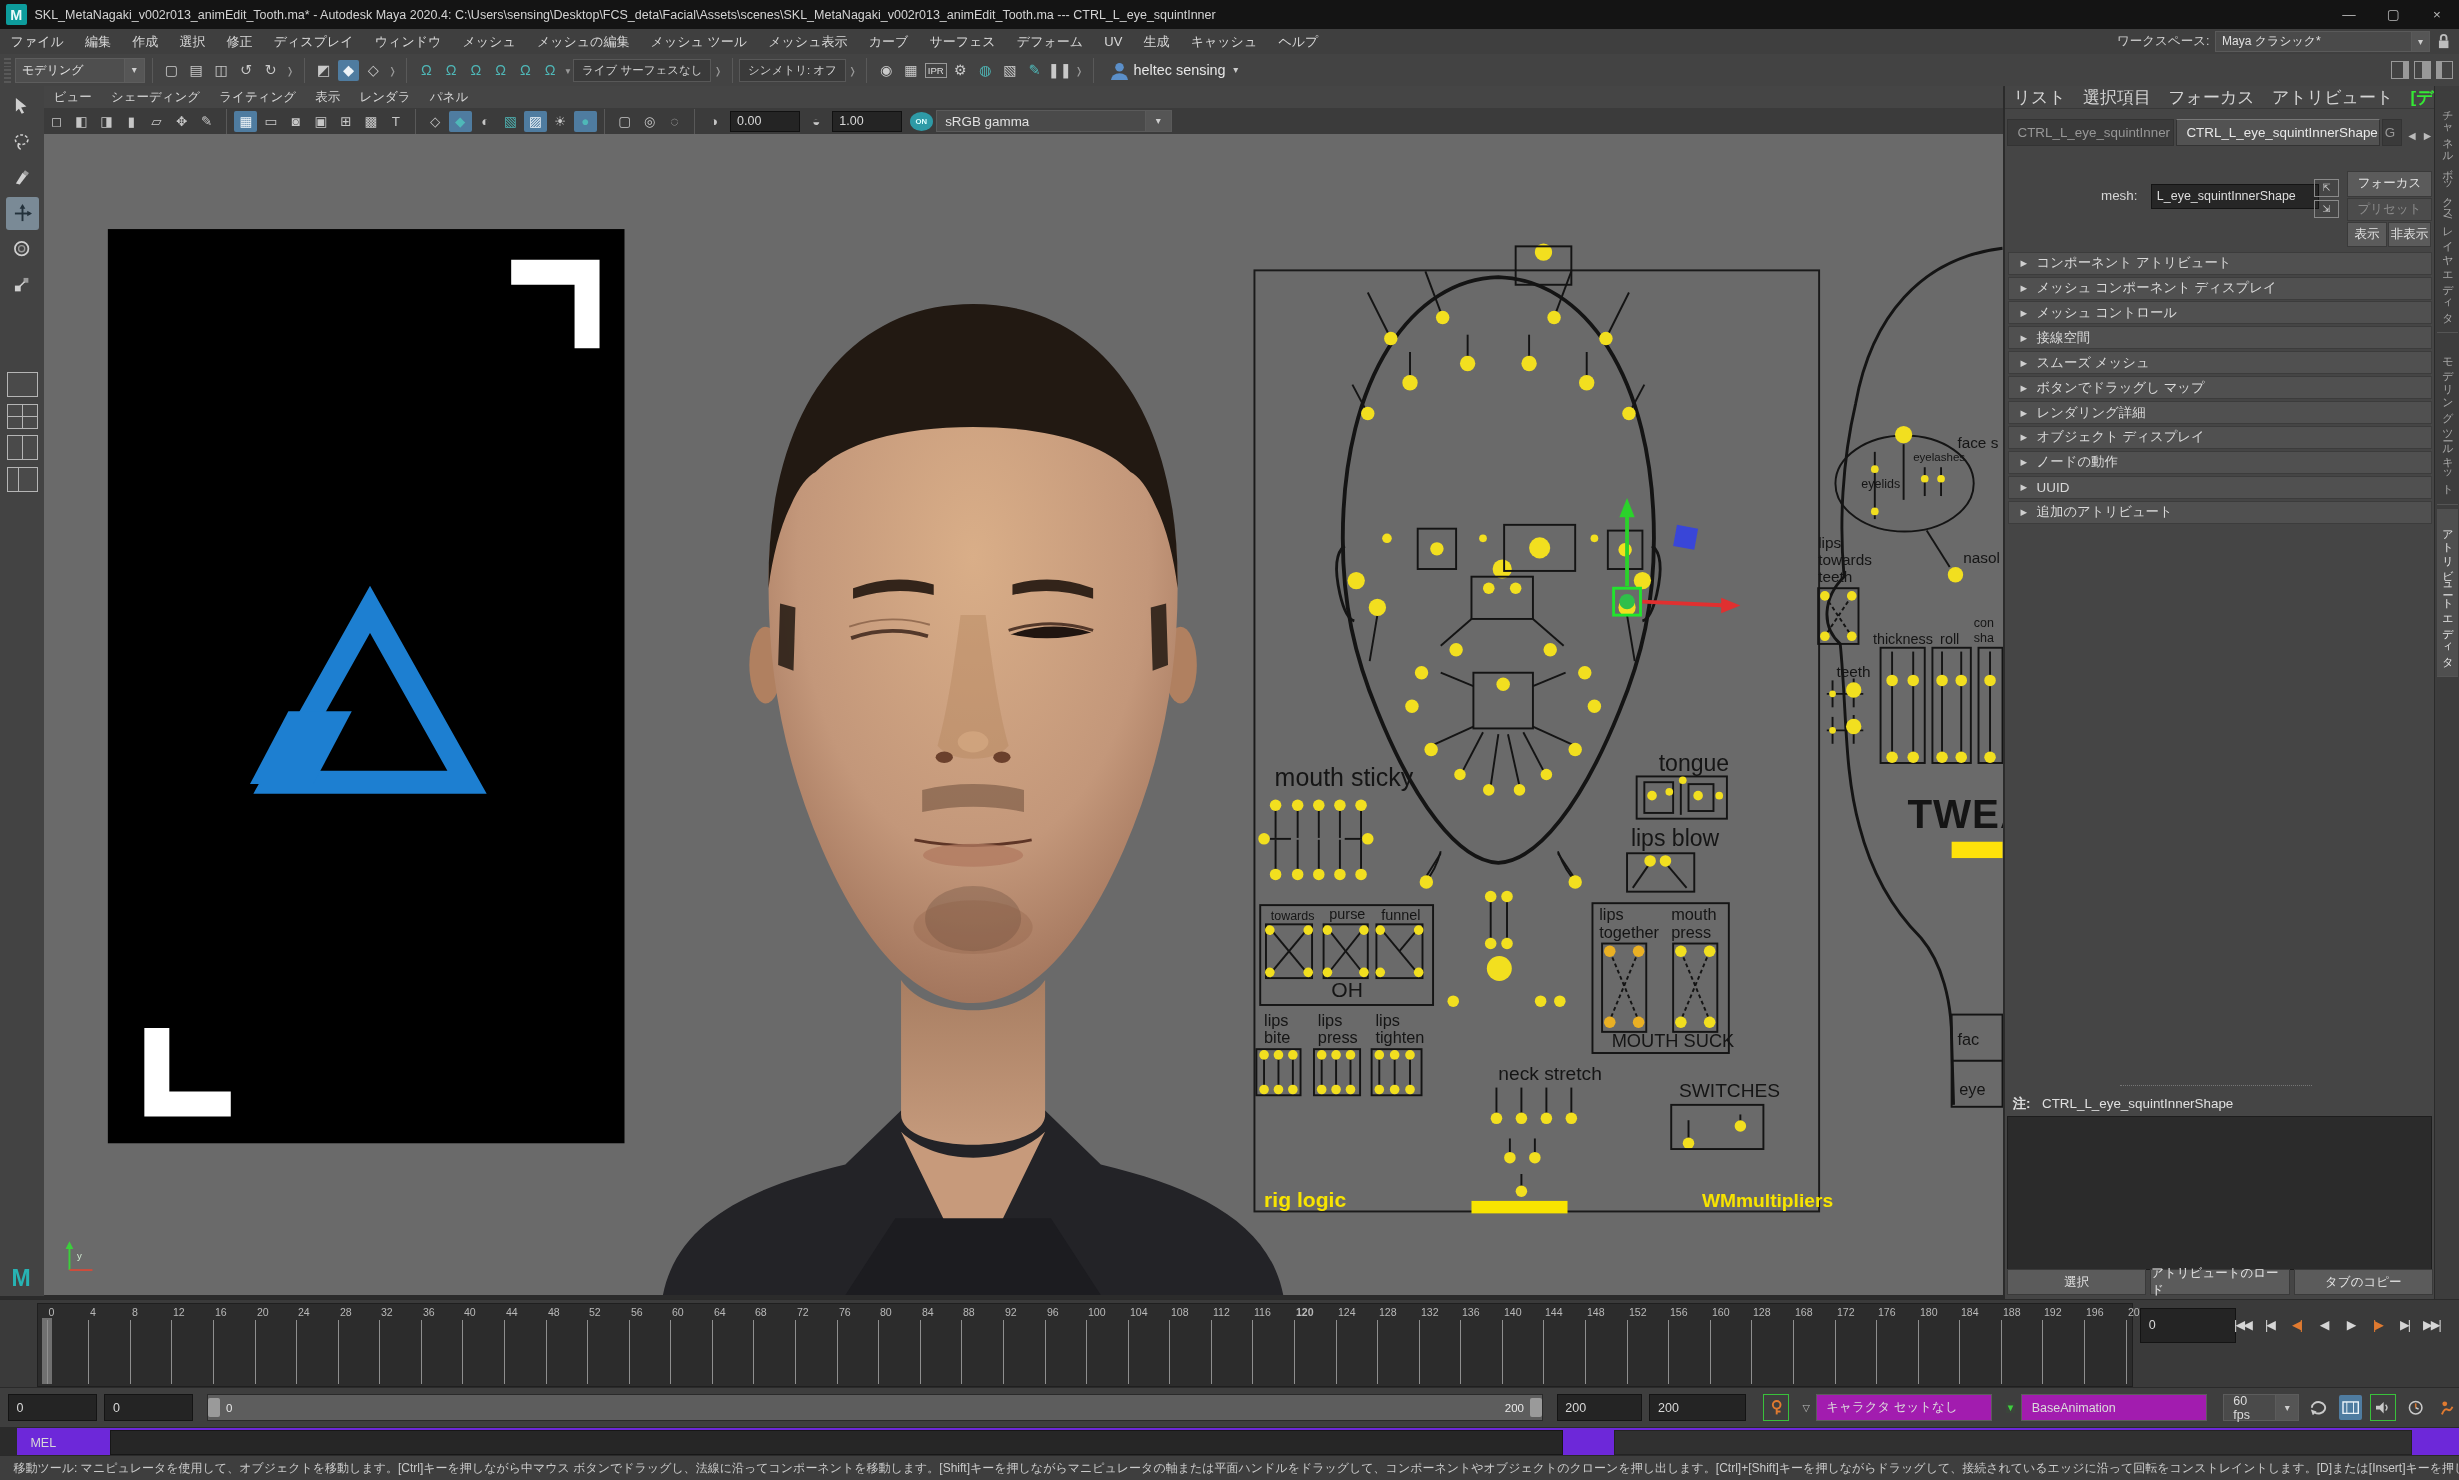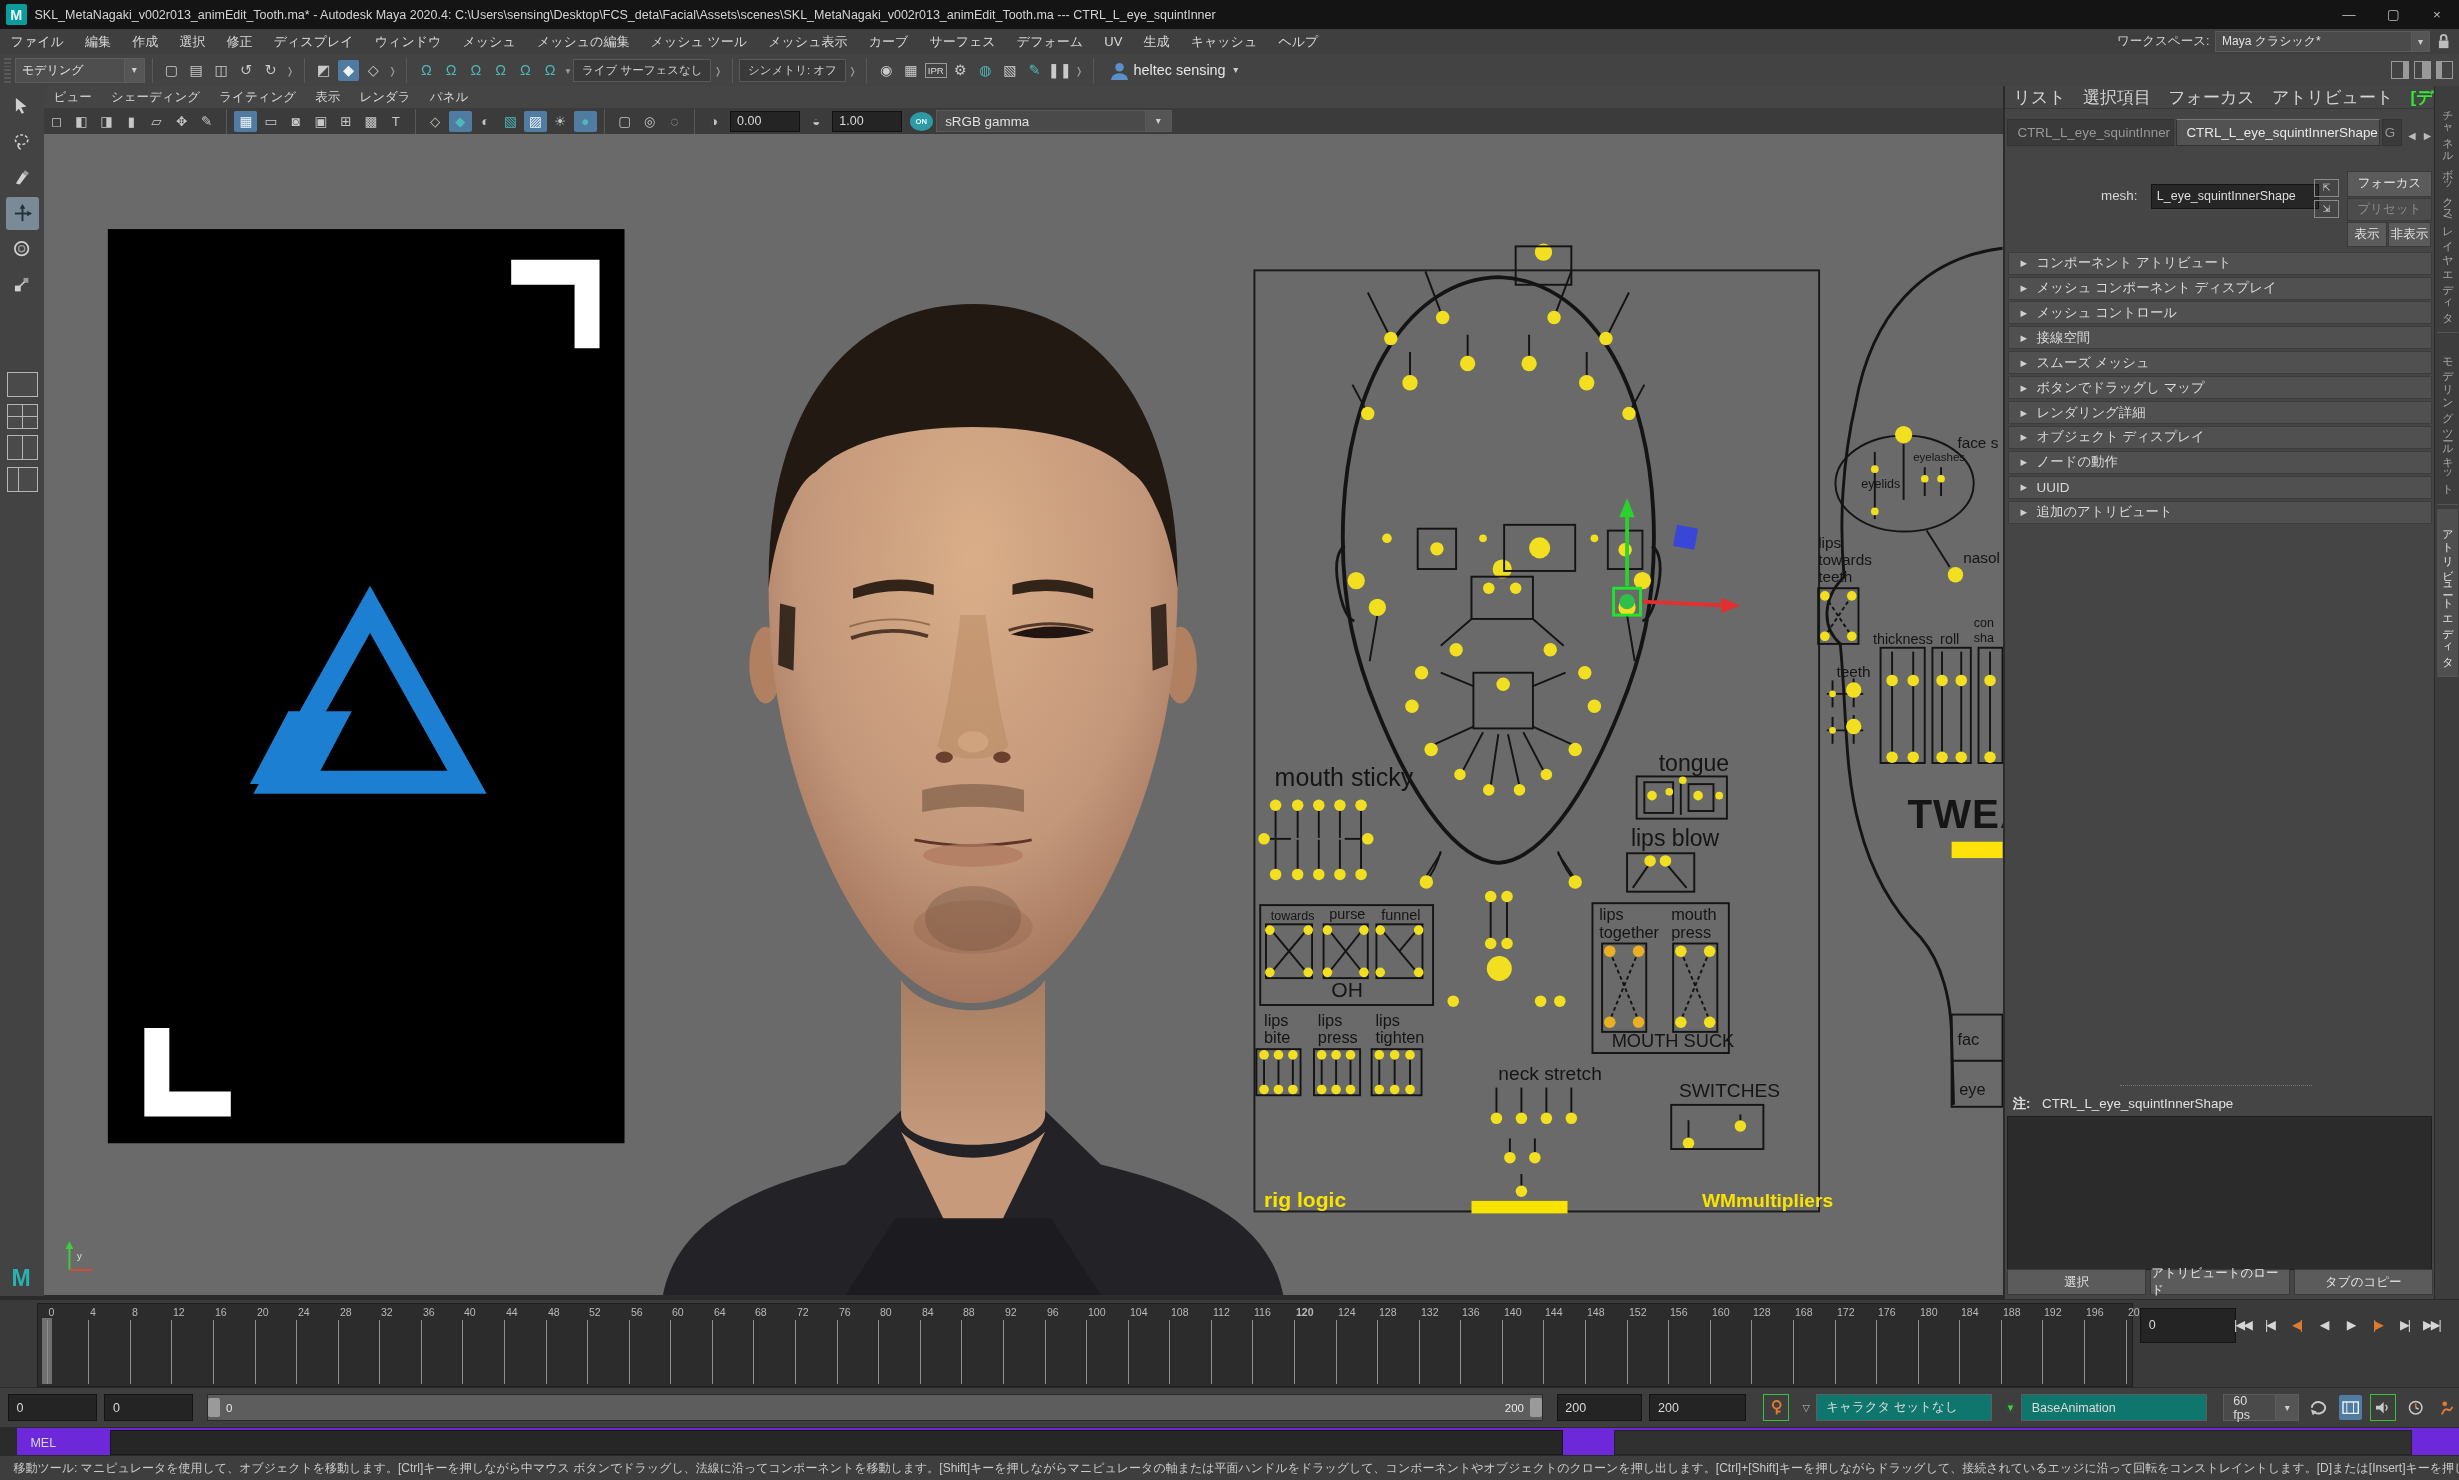--- a/index.html
+++ b/index.html
@@ -131,21 +131,21 @@
   .rfield{height:25px;background:#242424;border:1px solid #141414;font-size:12.5px;color:#d8d8d8;
       display:flex;align-items:center;padding:0 7.7px;margin-left:7.7px;}
   .rangebar{height:25px;background:#5d5d5d;border:1px solid #2a2a2a;margin-left:13.4px;position:relative;
       display:flex;align-items:center;}
   .rhandle{width:12.5px;height:19px;background:#9a9a9a;border-radius:1.9px;}
   .rlabel{font-size:11.5px;color:#e8e8e8;margin:0 5.8px;}
   .autokey{width:25px;height:25px;border:1.9px solid #39c13b;margin-left:17.3px;display:flex;align-items:center;
       justify-content:center;}
   .ddtri{font-size:9.6px;color:#bdbdbd;margin-left:13.4px;}
   .ddtri.green{color:#3ecf3e;background:#2f7a2f22;}
-  .selfield{height:25px;background:#0f766e;border:1px solid #5c5c5c;font-size:12.5px;color:#dcdcdc;
+  .selfield{height:25px;background:#a21caf;border:1px solid #5c5c5c;font-size:12.5px;color:#dcdcdc;
       display:flex;align-items:center;padding:0 9.6px;margin-left:5.8px;white-space:nowrap;}
   .fpssel{height:25px;background:#4a4a4a;border:1px solid #5c5c5c;font-size:12.5px;color:#dcdcdc;
       display:flex;align-items:center;padding:0 9.6px;margin-left:15.4px;}
   .fpsarr{width:23px;height:25px;background:#555;border:1px solid #5c5c5c;border-left:none;display:flex;
       align-items:center;justify-content:center;font-size:8.6px;}
   .ricon{width:25px;height:25px;margin-left:7.7px;display:flex;align-items:center;justify-content:center;}
   .ricon.blue{background:#4f7ca0;border-radius:1.9px;}
   .ricon.greenb{border:1.9px solid #39c13b;}
   
   .melrow{left:17px;top:1427px;width:2459px;height:29px;background:#6d28d9;display:flex;align-items:center;

